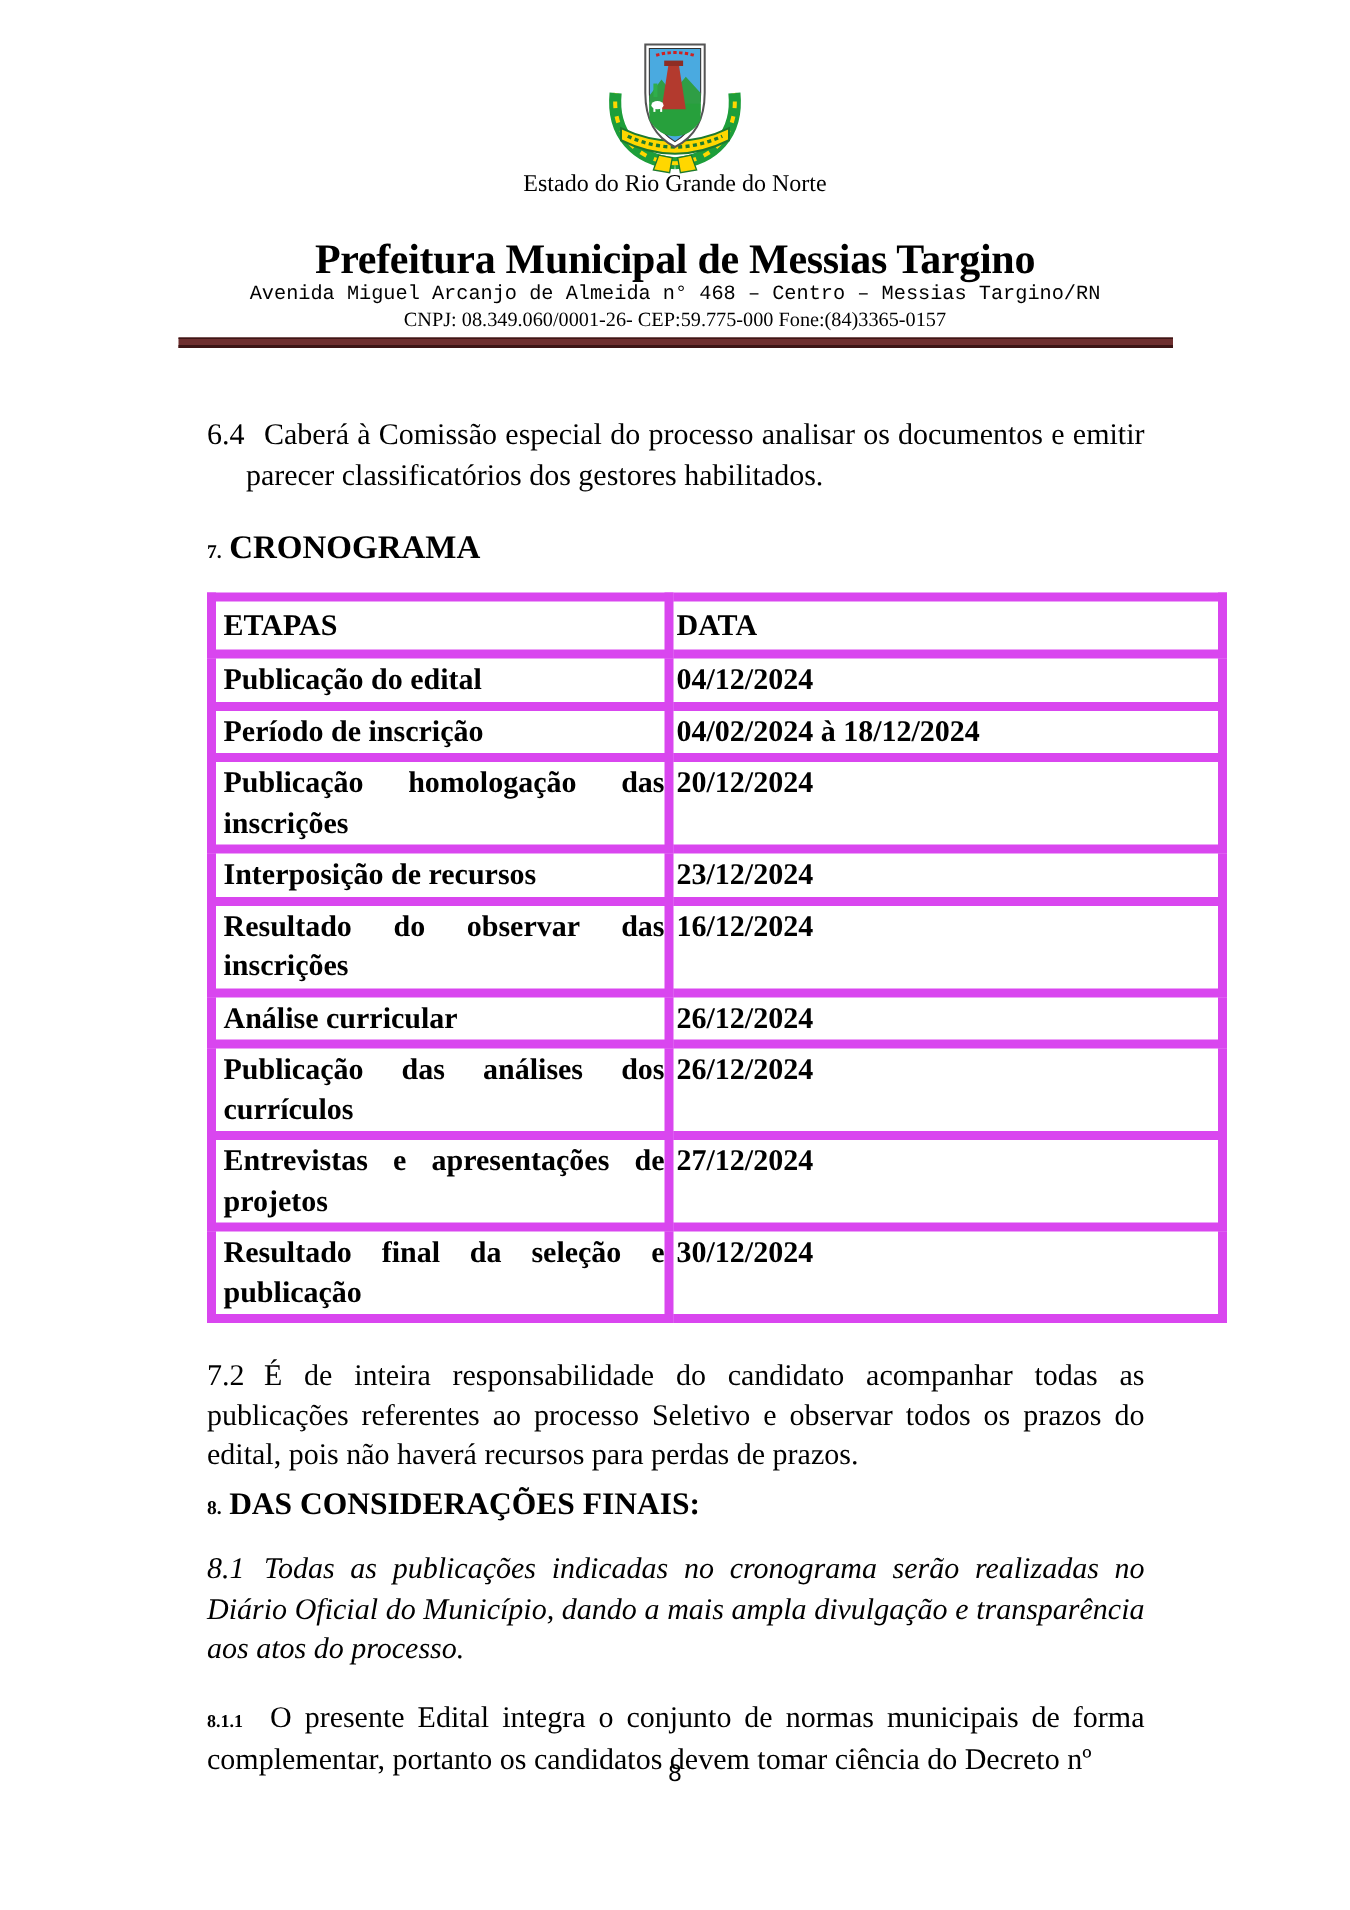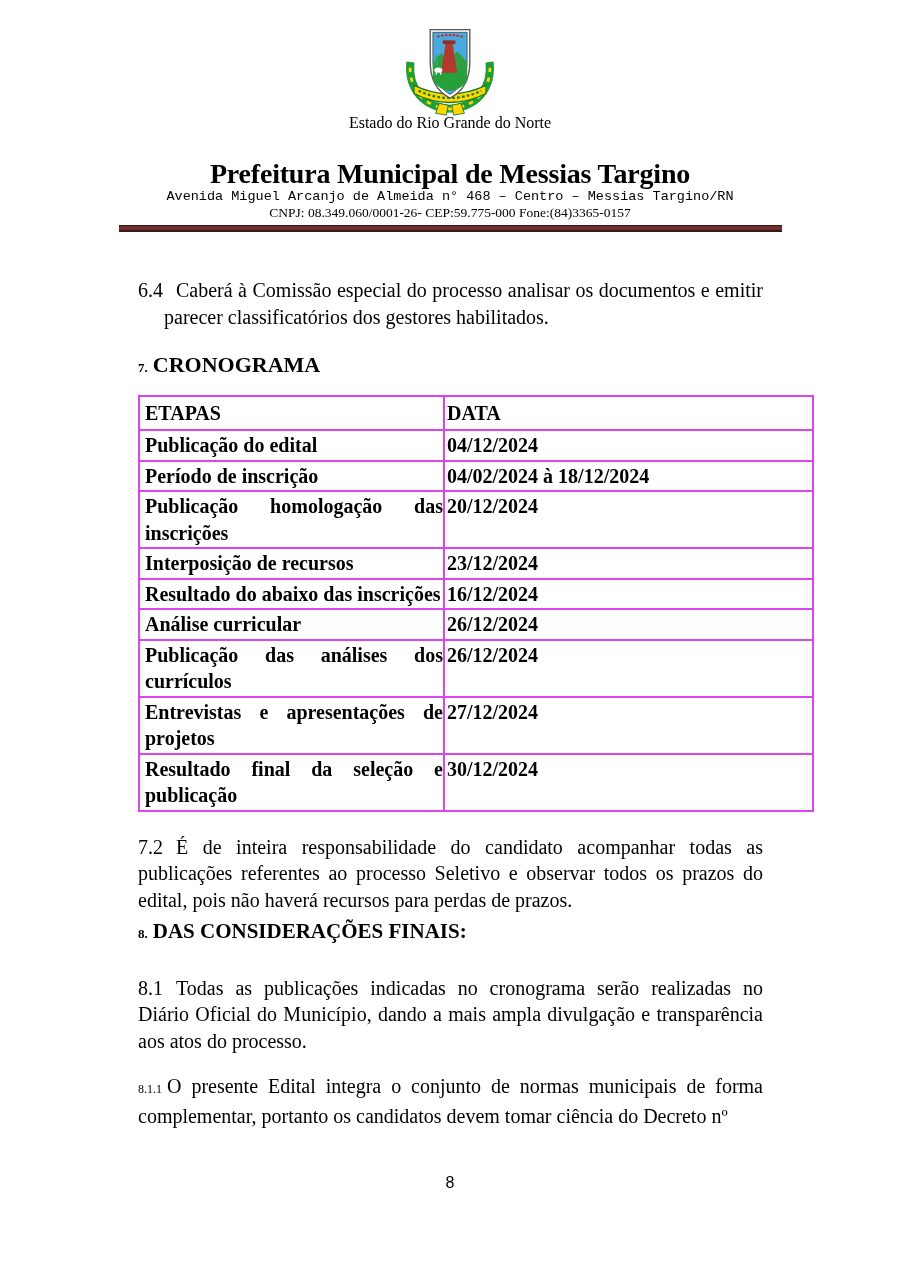--- a/index.html
+++ b/index.html
@@ -20,40 +20,40 @@
   }
   
   .content{margin-left:138px;width:625px;font-size:20px;line-height:26.5px;text-align:justify;}
   p{margin:0;}
   .p-s64{margin-top:45px;padding-left:26px;text-indent:-26px;}
   .h-cron{margin-top:22px;text-align:left;font-weight:bold;}
   .h-cron .small-num,.h-finais .small-num{font-size:13px;font-weight:bold;margin-right:5px;}
   .h-cron .h-label{font-size:22px;}
   .p-s71{margin-top:23px;font-weight:bold;}
   .pnum{margin-right:13px;}
-  .tiny-num{font-size:12px;margin-right:5px;}
+  .tiny-num{font-size:12px;margin-right:18px;font-weight:bold;}
   
   table.schedule{
     border-collapse:collapse;width:674px;margin-top:13px;
     font-size:20px;line-height:26.5px;font-weight:bold;table-layout:fixed;
   }
   table.schedule th,table.schedule td{
-    border:2px solid #d946ef;vertical-align:top;text-align:left;
+    border:6px solid #d946ef;vertical-align:top;text-align:left;
     padding:1px 2px 1px 5px;
   }
   table.schedule col.c1{width:305px;}
   table.schedule col.c2{width:369px;}
   table.schedule td.etapa{text-align:justify;padding-right:0;}
   table.schedule td.data,table.schedule th.data{padding-left:2px;}
   table.schedule th{padding-top:3px;padding-bottom:3px;}
   
   .p-s72{margin-top:22px;}
   .h-finais{margin-top:5px;text-align:left;font-weight:bold;}
   .h-finais .h-label{font-size:21px;}
-  .p-s81{margin-top:27px;}
+  .p-s81{margin-top:15px;font-style:italic;}
   .p-s811{margin-top:19px;}
   .page-number{
     position:absolute;top:1174px;left:0;width:900px;text-align:center;
     font-size:16px;font-family:"Liberation Sans", sans-serif;
   }
 </style>
 </head>
 <body>
 
 <div class="page">
@@ -125,21 +125,21 @@
           </tr>
         <tr>
             <td class="etapa">Publicação homologação das inscrições</td>
             <td class="data">20/12/2024</td>
           </tr>
         <tr>
             <td class="etapa">Interposição de recursos</td>
             <td class="data">23/12/2024</td>
           </tr>
         <tr>
-            <td class="etapa">Resultado do abaixo das inscrições</td>
+            <td class="etapa">Resultado do observar das inscrições</td>
             <td class="data">16/12/2024</td>
           </tr>
         <tr>
             <td class="etapa">Análise curricular</td>
             <td class="data">26/12/2024</td>
           </tr>
         <tr>
             <td class="etapa">Publicação das análises dos currículos</td>
             <td class="data">26/12/2024</td>
           </tr>

